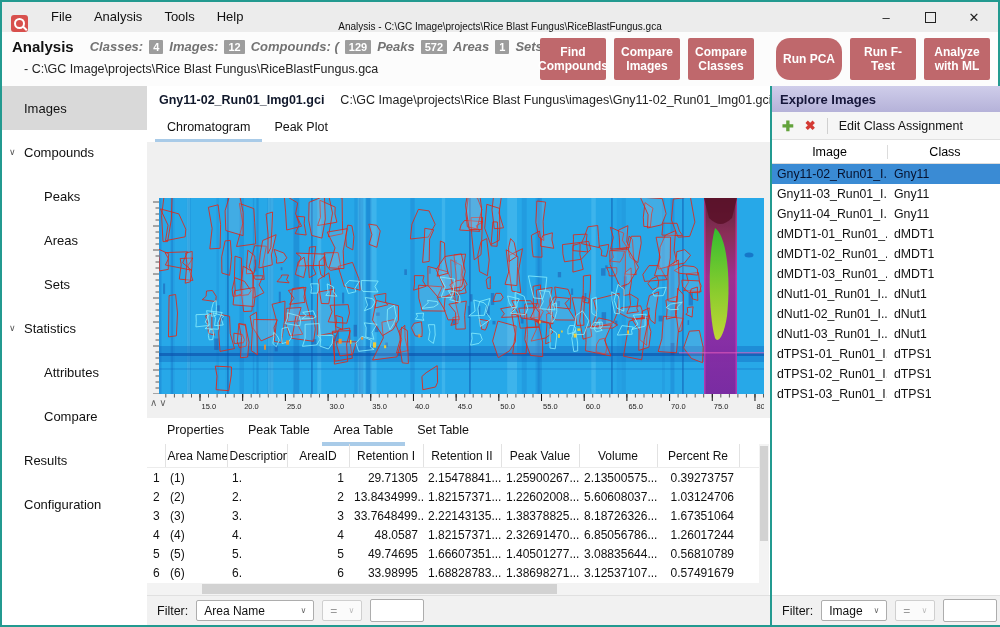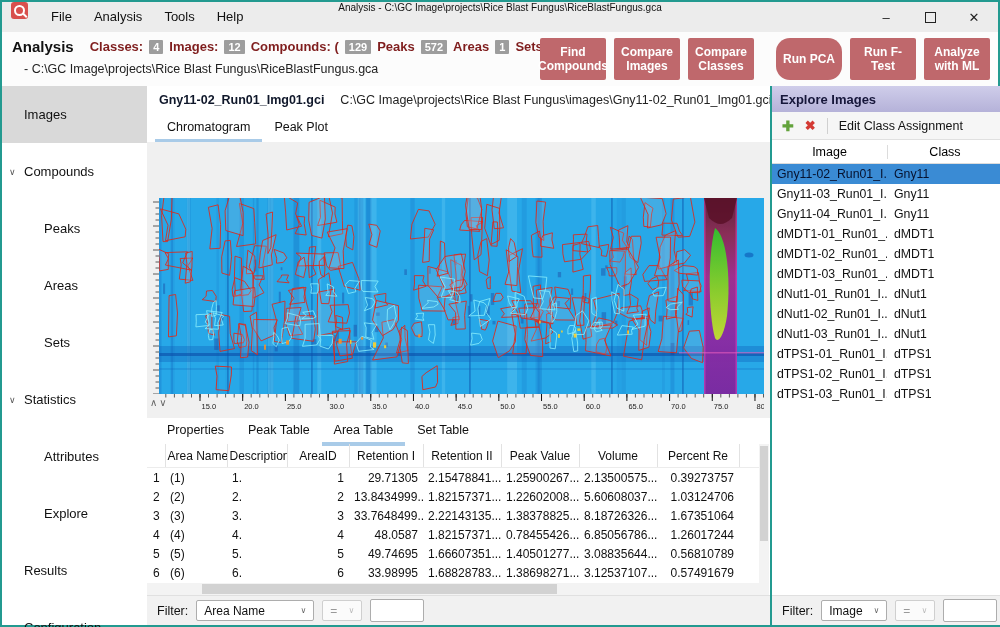--- a/index.html
+++ b/index.html
@@ -1,43 +1,43 @@
 <!DOCTYPE html>
 <html><head>
 <meta charset="utf-8">
 <style>
   html,body{margin:0;padding:0;width:1000px;height:627px;overflow:hidden;
     font-family:"Liberation Sans",sans-serif;-webkit-font-smoothing:antialiased;}
   .window{position:absolute;inset:0;border:2px solid #239a90;background:#fff;box-sizing:border-box;}
   
-  .titlebar{position:absolute;left:0;right:0;top:0;height:30px;background:#ececec;display:flex;align-items:flex-start;}
+  .titlebar{position:absolute;left:0;right:0;top:0;height:30px;background:#ececec;display:flex;align-items:flex-end;}
   .app-icon{width:17px;height:17px;background:#d8504d;border-radius:3px;margin-left:9px;position:relative;flex:0 0 auto;}
   .app-icon .lens{position:absolute;left:3px;top:3px;width:7px;height:7px;border:2px solid #fff;border-radius:50%;}
   .app-icon .handle{position:absolute;right:2px;bottom:1px;width:2px;height:5px;background:#fff;transform:rotate(-45deg);}
   .menubar{display:flex;margin-left:12px;}
   .menu-item{padding:0 11px;font-size:13px;color:#111;line-height:30px;}
   .title-text{position:absolute;left:50%;transform:translateX(-50%);font-size:10px;color:#111;white-space:nowrap;}
   .win-controls{position:absolute;right:2px;top:0;height:30px;display:flex;}
   .win-btn{width:44px;height:30px;display:flex;align-items:center;justify-content:center;font-size:13px;color:#222;}
   .max-box{width:9px;height:9px;border:1.5px solid #222;}
   
   .topbar{position:absolute;top:30px;left:0;right:0;height:54px;background:#fcfcfc;border-bottom:1px solid #e3e3e3;}
   .analysis-line{position:absolute;left:10px;top:6px;display:flex;align-items:center;gap:6px;font-size:13px;white-space:nowrap;}
   .analysis-title{font-weight:bold;font-size:15px;color:#111;margin-right:10px;}
-  .stat-label{font-weight:600;color:#7f1d1d;}
+  .stat-label{font-style:italic;font-weight:600;color:#737373;}
   .badge{background:#9d9d9d;color:#fff;font-weight:bold;font-size:11px;padding:1px 4px;border-radius:1px;}
   .path-line{position:absolute;left:22px;top:30px;font-size:12.5px;color:#222;}
   .action-buttons{position:absolute;right:8px;top:6px;height:42px;display:flex;gap:8px;align-items:stretch;}
   .abtn{background:#bf686c;color:#fff;font-weight:bold;font-size:12px;border:none;border-radius:2px;
     padding:2px 7px;max-width:66px;min-width:58px;line-height:1.2;display:flex;align-items:center;
     justify-content:center;text-align:center;cursor:default;}
   .abtn.gap-left{margin-left:14px;border-radius:14px;}
   
   .sidebar{position:absolute;left:0;top:84px;width:145px;bottom:0;background:#fff;}
-  .side-item{height:57px;display:flex;align-items:center;font-size:13px;color:#111;padding-left:22px;position:relative;box-sizing:border-box;}
+  .side-item{height:44px;display:flex;align-items:center;font-size:13px;color:#111;padding-left:22px;position:relative;box-sizing:border-box;}
   .side-item.sub{padding-left:42px;}
   .side-item.selected{background:#d9d9d9;}
   .side-chev{position:absolute;left:7px;top:50%;transform:translateY(-50%);font-size:9px;color:#555;}
   
   .center{position:absolute;left:145px;top:84px;width:623px;bottom:0;background:#fff;}
   .file-header{position:absolute;top:7px;left:12px;font-size:12.5px;display:flex;gap:16px;white-space:nowrap;}
   .file-name{font-weight:bold;color:#0f172a;}
   .file-path{color:#222;}
   .tabs{position:absolute;display:flex;font-size:12.5px;color:#111;}
   .view-tabs{top:30px;left:8px;}
@@ -163,21 +163,21 @@
         <span>Sets</span>
       </div>
       <div class="side-item">
         <span class="side-chev">∨</span>
         <span>Statistics</span>
       </div>
       <div class="side-item sub">
         <span>Attributes</span>
       </div>
       <div class="side-item sub">
-        <span>Explore</span>
+        <span>Compare</span>
       </div>
       <div class="side-item">
         <span>Results</span>
       </div>
       <div class="side-item">
         <span>Configuration</span>
       </div>
     </div>
 
   <div class="center">
@@ -719,21 +719,21 @@
               <td class="num">1.67351064</td>
               <td></td>
             </tr>
             <tr>
               <td class="rownum">4</td>
               <td>(4)</td>
               <td>4.</td>
               <td class="num">4</td>
               <td class="num">48.0587</td>
               <td class="num">1.82157371...</td>
-              <td class="num">0.78455426...</td>
+              <td class="num">2.32691470...</td>
               <td class="num">6.85056786...</td>
               <td class="num">1.26017244</td>
               <td></td>
             </tr>
             <tr>
               <td class="rownum">5</td>
               <td>(5)</td>
               <td>5.</td>
               <td class="num">5</td>
               <td class="num">49.74695</td>

